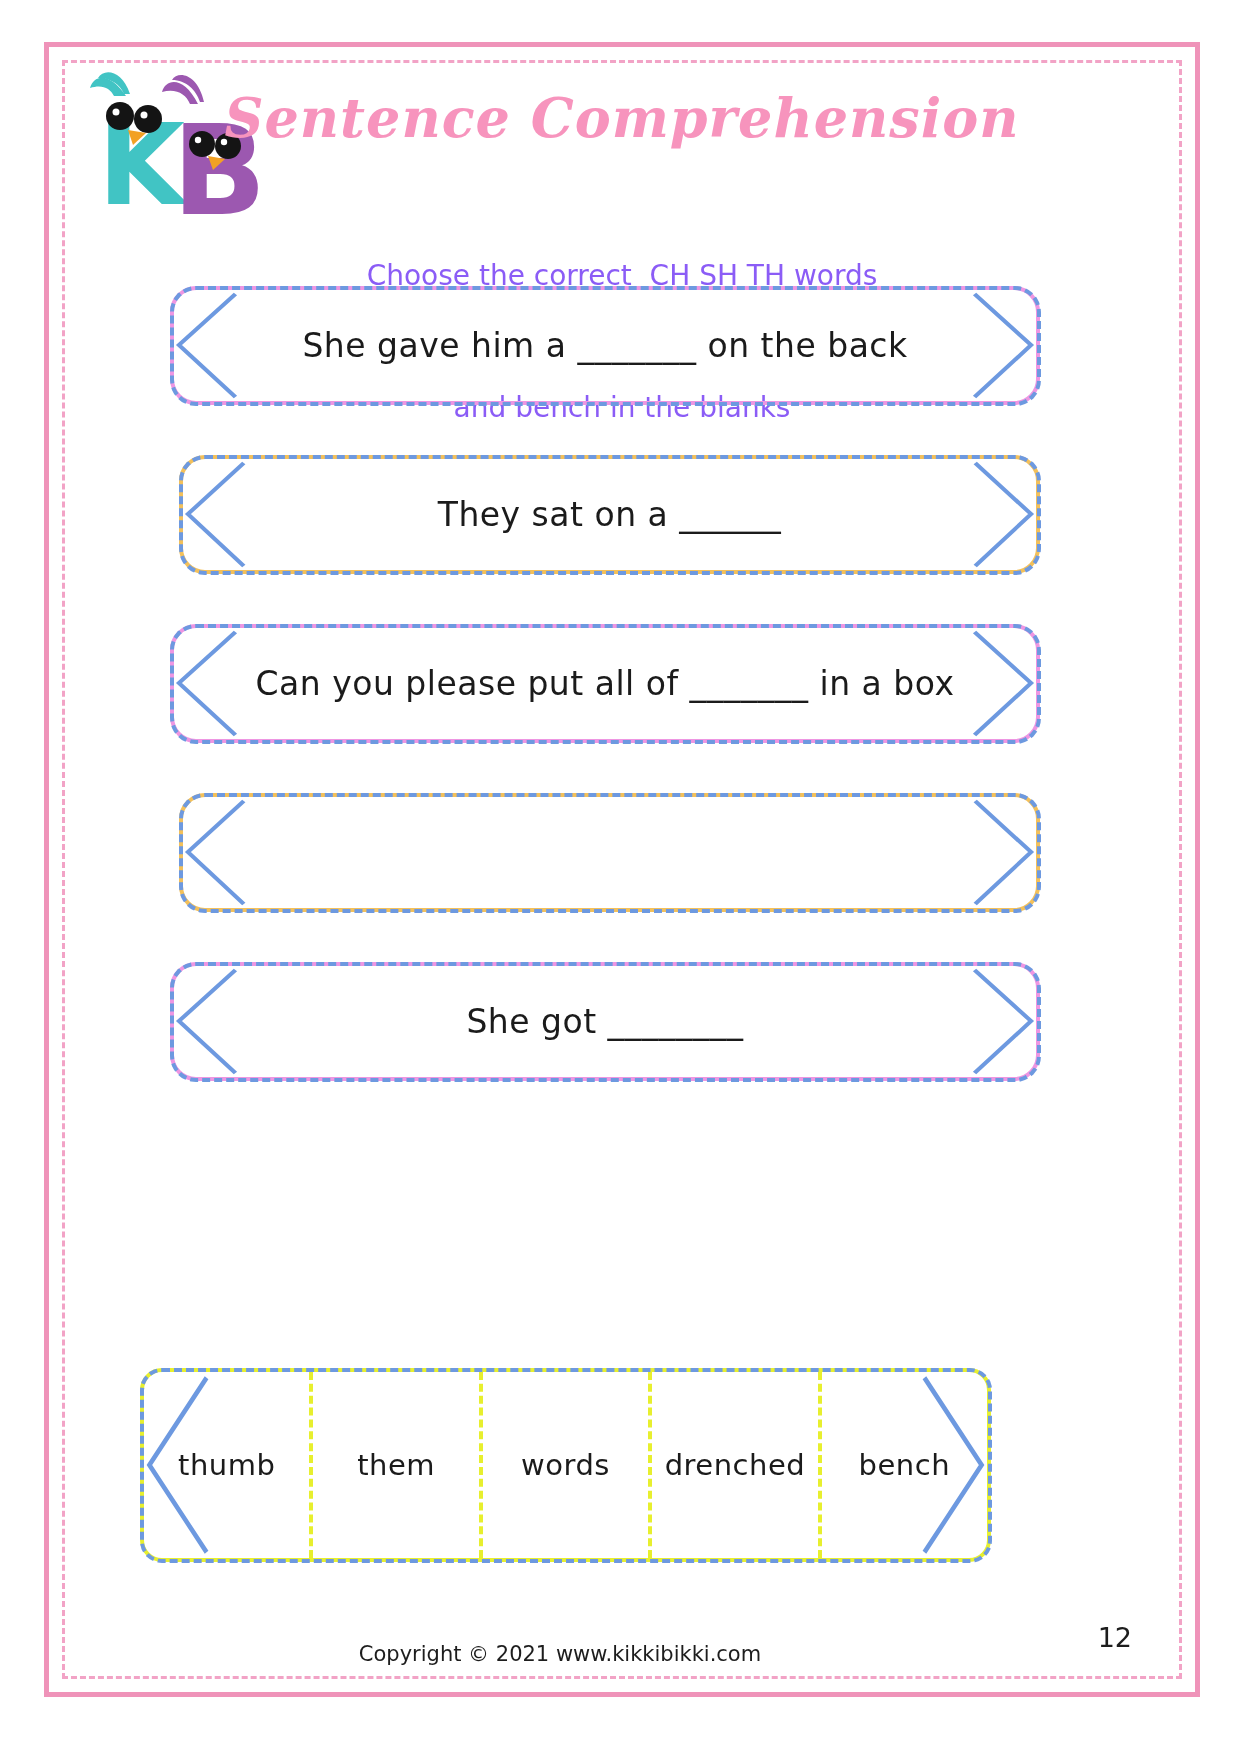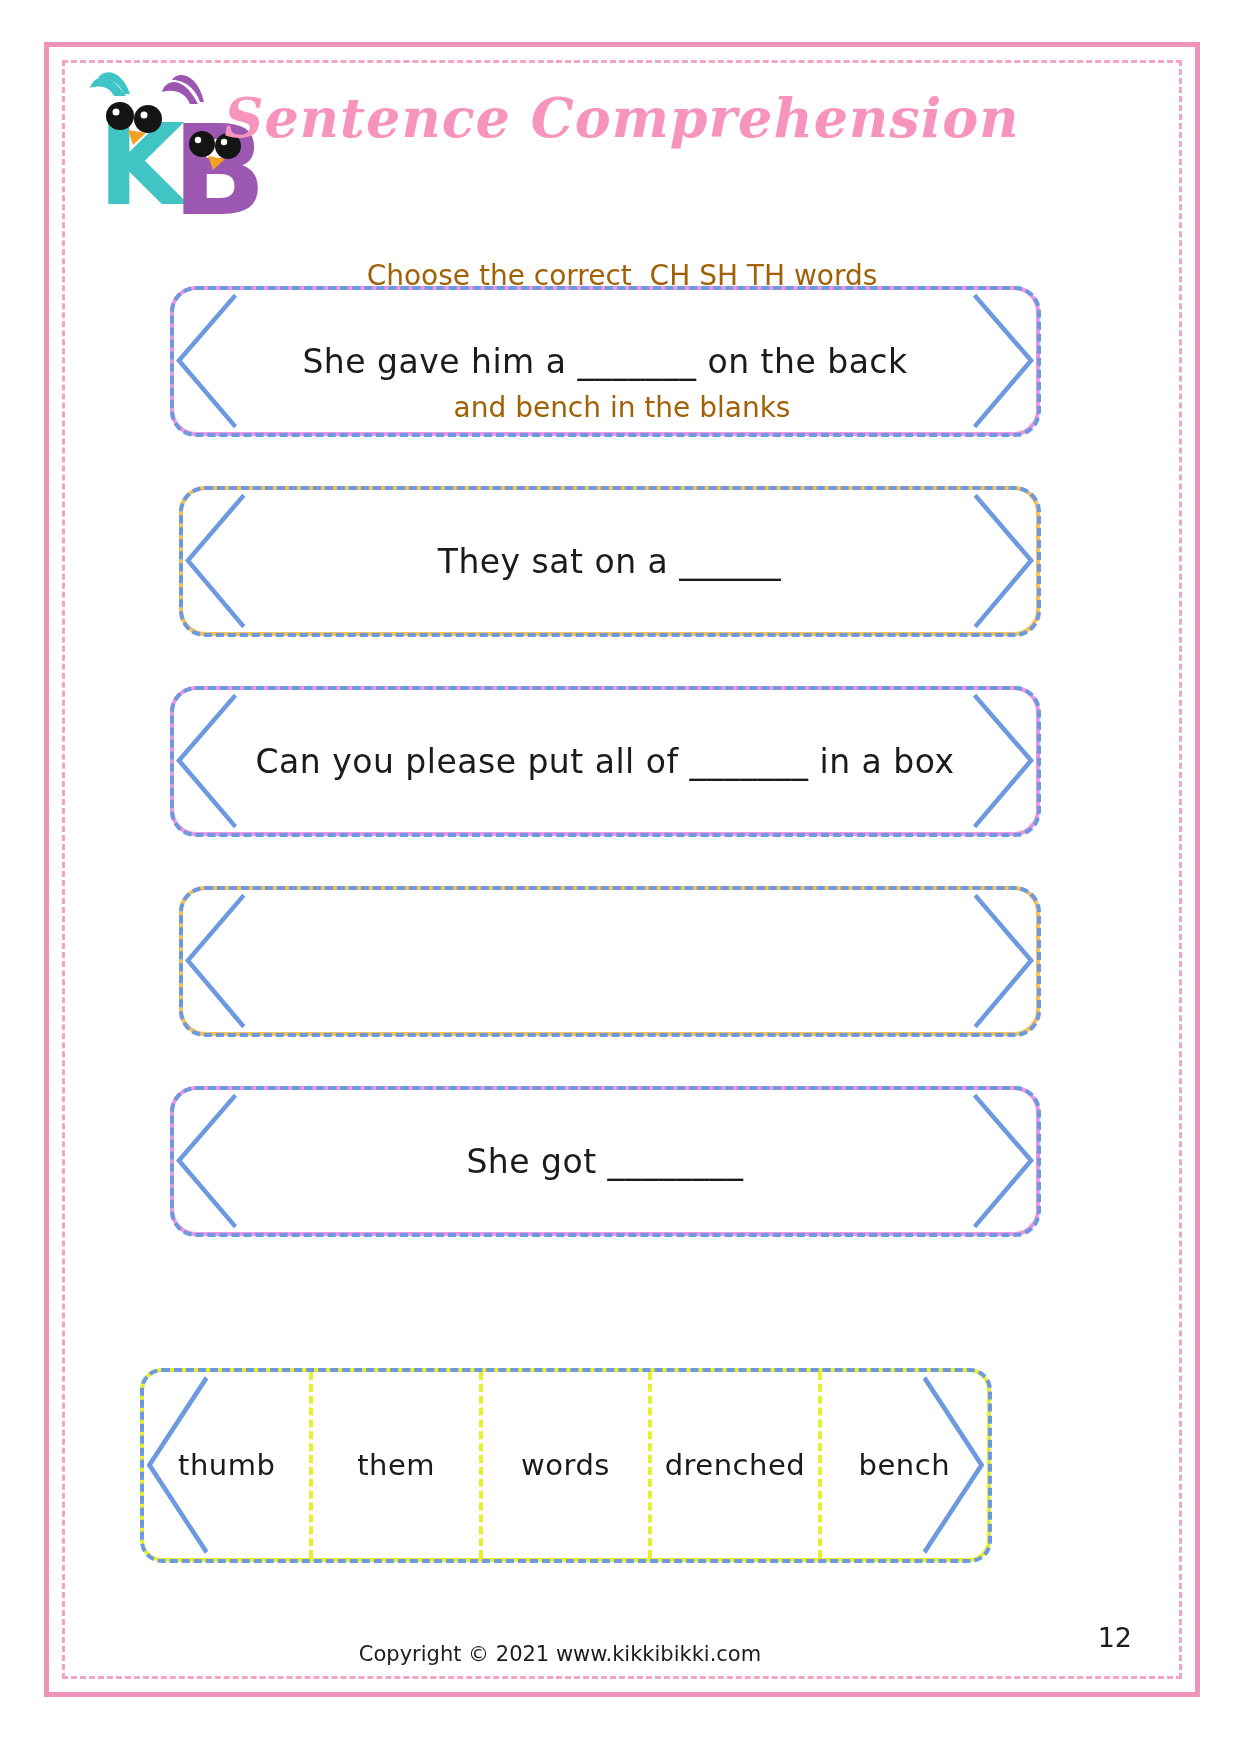--- a/index.html
+++ b/index.html
@@ -19,29 +19,29 @@
   
   .logo { position:absolute; left:80px; top:66px; width:180px; height:160px; }
   
   .title {
     position:absolute; top:86px; left:0; right:0; text-align:center;
     font-family:"DejaVu Serif", serif; font-style:italic; font-weight:600;
     font-size:54px; color:var(--title-pink,#f794bd); letter-spacing:1px; margin:0;
   }
   .subtitle {
     position:absolute; top:166px; left:0; right:0; text-align:center;
-    font-size:28px; color:#a16207; line-height:44px; white-space:pre-wrap;
+    font-size:28px; color:#8b5cf6; line-height:44px; white-space:pre-wrap;
   }
   
   .sentence-list {
     position:absolute; left:170px; top:286px; width:870px;
     display:flex; flex-direction:column; gap:50px;
   }
   .banner {
-    position:relative; height:150px; border-radius:26px;
+    position:relative; height:119px; border-radius:26px;
     border:4.5px solid transparent; box-sizing:border-box;
     display:flex; align-items:center; justify-content:center;
   }
   .banner.theme-pink   { border-color:var(--banner-pink,#ee96e2); }
   .banner.theme-orange { border-color:var(--banner-orange,#f3c05a);margin-left:9px; }
   .dash-overlay {
     position:absolute; top:-4.5px; left:-4.5px; right:-4.5px; bottom:-4.5px;
     border:4.5px dashed var(--banner-blue-dash,#6d99e0); border-radius:26px;
     pointer-events:none;
   }

